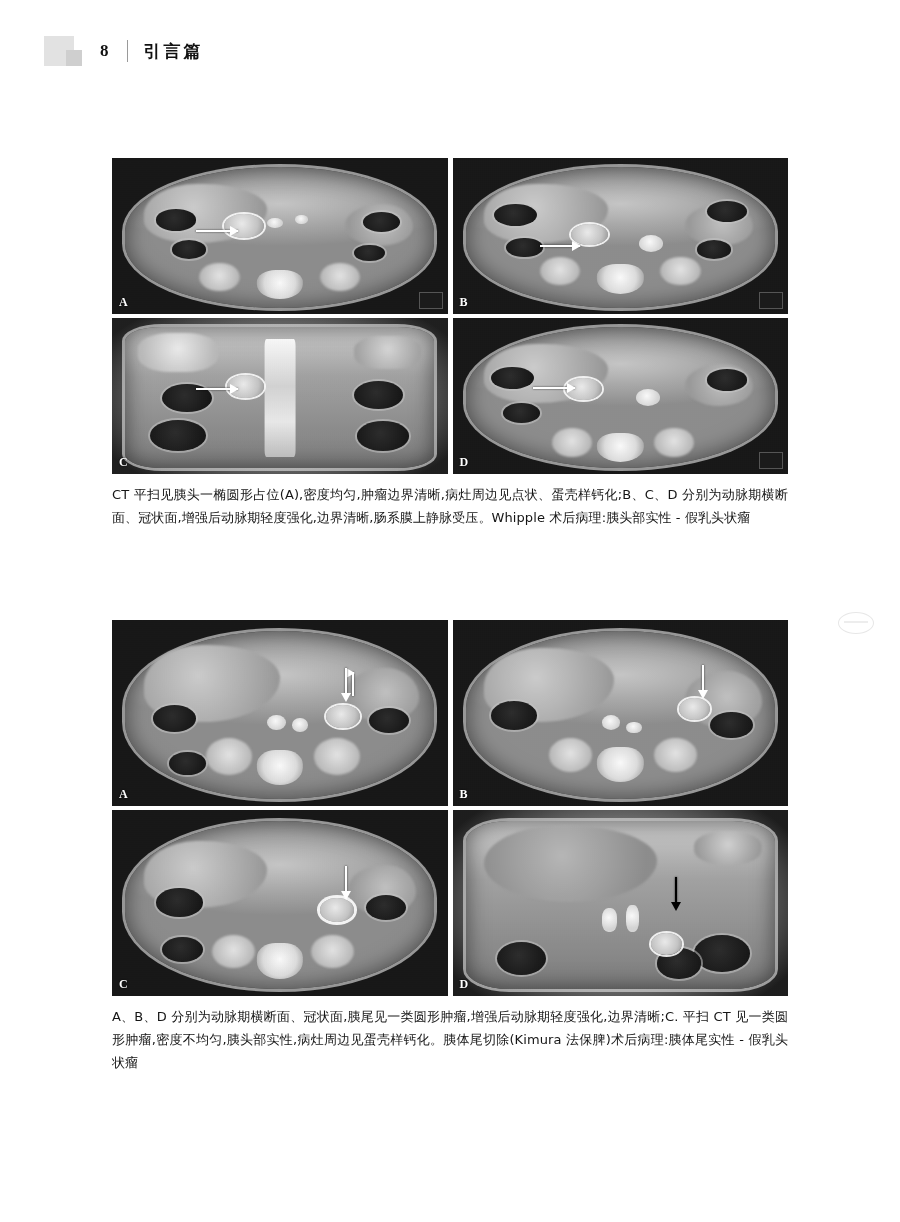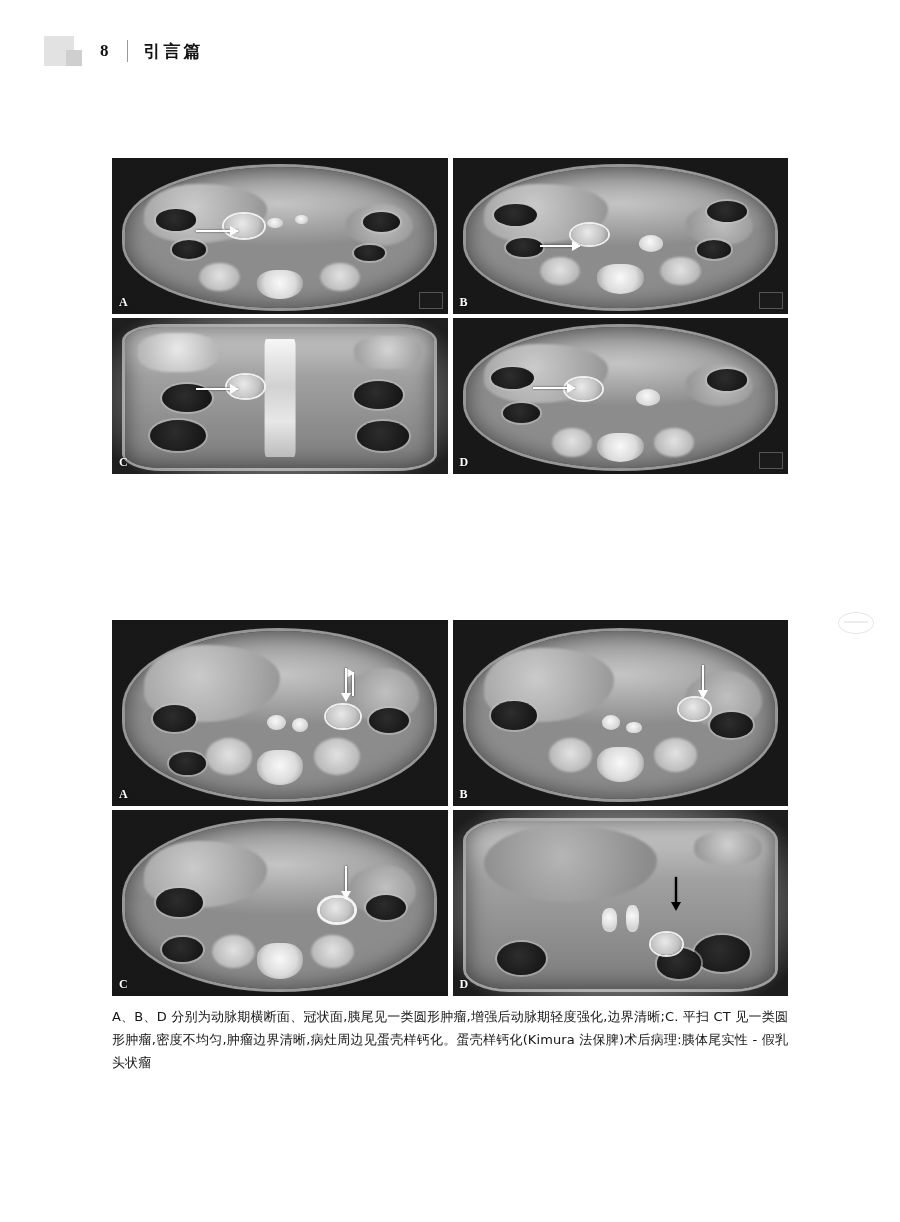--- a/index.html
+++ b/index.html
@@ -361,20 +361,21 @@
         <div class="bowel" style="right:9%;top:30%;width:13%;height:15%;"></div>
         <div class="lesion" style="left:32%;top:36%;width:12%;height:16%;"></div>
       </div>
       <div class="grain"></div>
       <div class="arrow" style="left:24%;top:44%;width:42px;"></div>
       <div class="panel-letter">D</div>
       <div class="corner-tag"></div>
     </div>
   </div>
 
+  <div class="fig-caption">CT 平扫见胰头一椭圆形占位(A),密度均匀,肿瘤边界清晰,病灶周边见点状、蛋壳样钙化;B、C、D 分别为动脉期横断面、冠状面,增强后动脉期轻度强化,边界清晰,肠系膜上静脉受压。Whipple 术后病理:胰头部实性 - 假乳头状瘤</div>
 </div>
 
 <div class="figure" id="figure-2">
   <div class="img-grid">
 
     <div class="ct-panel h186">
       <div class="ct-bg"></div>
       <div class="ct-body">
         <div class="organ liver" style="width:44%;height:46%;top:8%;"></div>
         <div class="organ spleen" style="right:5%;top:22%;width:24%;height:32%;"></div>
@@ -442,14 +443,14 @@
         <div class="bowel" style="right:24%;bottom:6%;width:14%;height:18%;"></div>
         <div class="bowel" style="left:10%;bottom:8%;width:16%;height:20%;"></div>
         <div class="lesion" style="right:30%;bottom:20%;width:10%;height:13%;"></div>
       </div>
       <div class="grain"></div>
       <div class="arrow vert dark" style="right:33%;top:36%;"></div>
       <div class="panel-letter">D</div>
     </div>
   </div>
 
-  <div class="fig-caption">A、B、D 分别为动脉期横断面、冠状面,胰尾见一类圆形肿瘤,增强后动脉期轻度强化,边界清晰;C. 平扫 CT 见一类圆形肿瘤,密度不均匀,肿瘤边界清晰,病灶周边见蛋壳样钙化。蛋壳样钙化(Kimura 法保脾)术后病理:胰体尾实性 - 假乳头状瘤</div>
+  <div class="fig-caption">A、B、D 分别为动脉期横断面、冠状面,胰尾见一类圆形肿瘤,增强后动脉期轻度强化,边界清晰;C. 平扫 CT 见一类圆形肿瘤,密度不均匀,胰头部实性,病灶周边见蛋壳样钙化。胰体尾切除(Kimura 法保脾)术后病理:胰体尾实性 - 假乳头状瘤</div>
 </div>
 
 </body></html>

